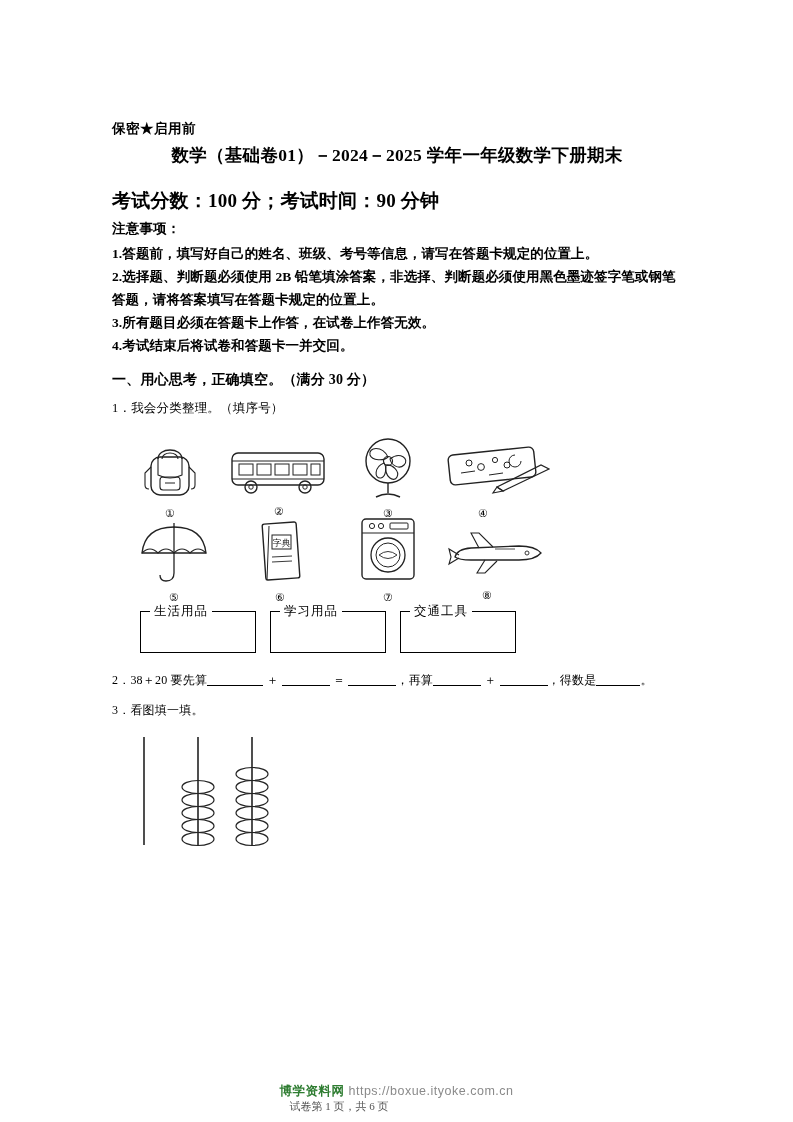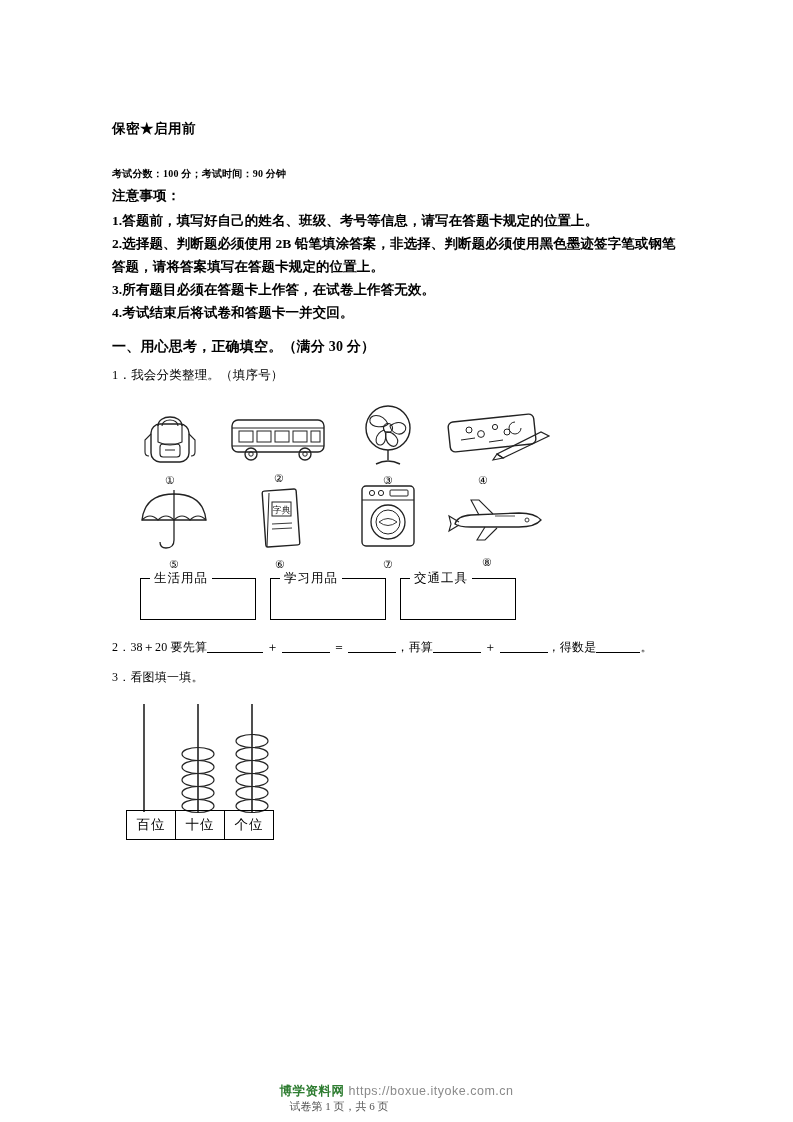--- a/index.html
+++ b/index.html
@@ -34,23 +34,23 @@
   }
   .title {
     text-align: center;
     font-size: 17.5px;
     font-weight: bold;
     line-height: 34px;
     letter-spacing: 0.3px;
     margin-bottom: 6px;
   }
   .examline {
-    font-size: 10px;
-    font-weight: bold;
-    margin-top: 29px;
+    font-size: 19px;
+    font-weight: bold;
+    margin-top: 16px;
     margin-bottom: 6px;
     letter-spacing: 0.2px;
   }
   .notice-title {
     font-size: 13.5px;
     font-weight: bold;
     margin-bottom: 4px;
     letter-spacing: 0.2px;
   }
   .notice-item {
@@ -149,20 +149,21 @@
 </head>
 <body>
 
 <div class="page">
 
   <div class="content">
 
     <div class="secret">保密★启用前</div>
 
     <div class="title">
+      <div>数学（基础卷01）－2024－2025 学年一年级数学下册期末</div>
     </div>
 
     <div class="examline">考试分数：100 分；考试时间：90 分钟</div>
 
     <div class="notice-title">注意事项：</div>
 
     <div class="notice-item">1.答题前，填写好自己的姓名、班级、考号等信息，请写在答题卡规定的位置上。</div>
     <div class="notice-item">2.选择题、判断题必须使用 2B 铅笔填涂答案，非选择、判断题必须使用黑色墨迹签字笔或钢笔答题，请将答案填写在答题卡规定的位置上。</div>
     <div class="notice-item">3.所有题目必须在答题卡上作答，在试卷上作答无效。</div>
     <div class="notice-item">4.考试结束后将试卷和答题卡一并交回。</div>
@@ -320,29 +321,20 @@
         <ellipse cx="70" cy="80" rx="16" ry="6.5" fill="none" stroke="#222" stroke-width="1.2"></ellipse>
         <ellipse cx="70" cy="67" rx="16" ry="6.5" fill="none" stroke="#222" stroke-width="1.2"></ellipse>
         <ellipse cx="70" cy="54" rx="16" ry="6.5" fill="none" stroke="#222" stroke-width="1.2"></ellipse>
         <ellipse cx="124" cy="106" rx="16" ry="6.5" fill="none" stroke="#222" stroke-width="1.2"></ellipse>
         <ellipse cx="124" cy="93" rx="16" ry="6.5" fill="none" stroke="#222" stroke-width="1.2"></ellipse>
         <ellipse cx="124" cy="80" rx="16" ry="6.5" fill="none" stroke="#222" stroke-width="1.2"></ellipse>
         <ellipse cx="124" cy="67" rx="16" ry="6.5" fill="none" stroke="#222" stroke-width="1.2"></ellipse>
         <ellipse cx="124" cy="54" rx="16" ry="6.5" fill="none" stroke="#222" stroke-width="1.2"></ellipse>
         <ellipse cx="124" cy="41" rx="16" ry="6.5" fill="none" stroke="#222" stroke-width="1.2"></ellipse>
       </svg>
-      <table class="place-table" style="left:14px; top:112px;">
-        <tbody>
-            <tr>
-          <td>百位</td>
-          <td>十位</td>
-          <td>个位</td>
-        </tr>
-      </tbody>
-        </table>
     </div>
 
   </div>
 
   <div class="watermark">
     <span class="wm-brand">博学资料网</span>
     <span>https://boxue.ityoke.com.cn</span>
   </div>
 
   <div class="pagefoot">试卷第 1 页，共 6 页</div>

